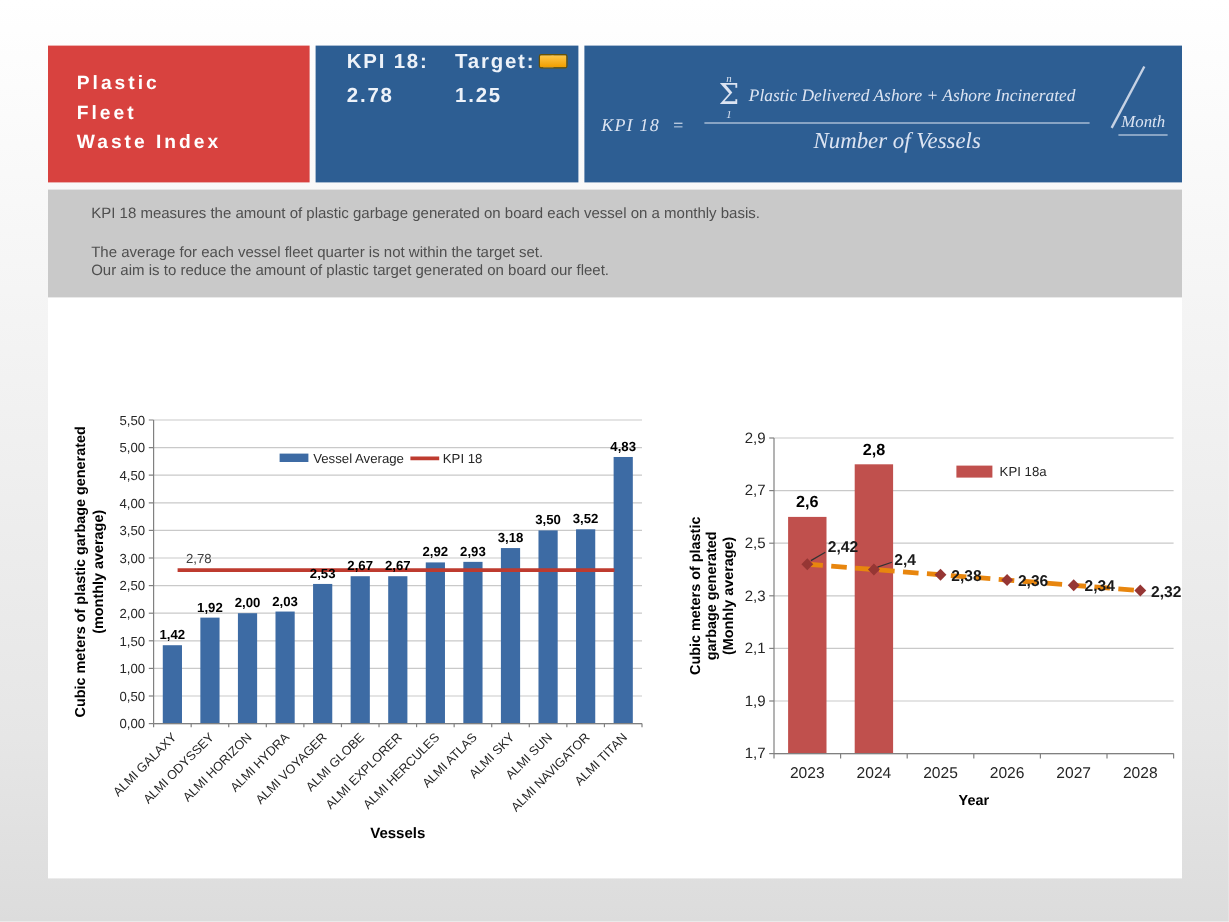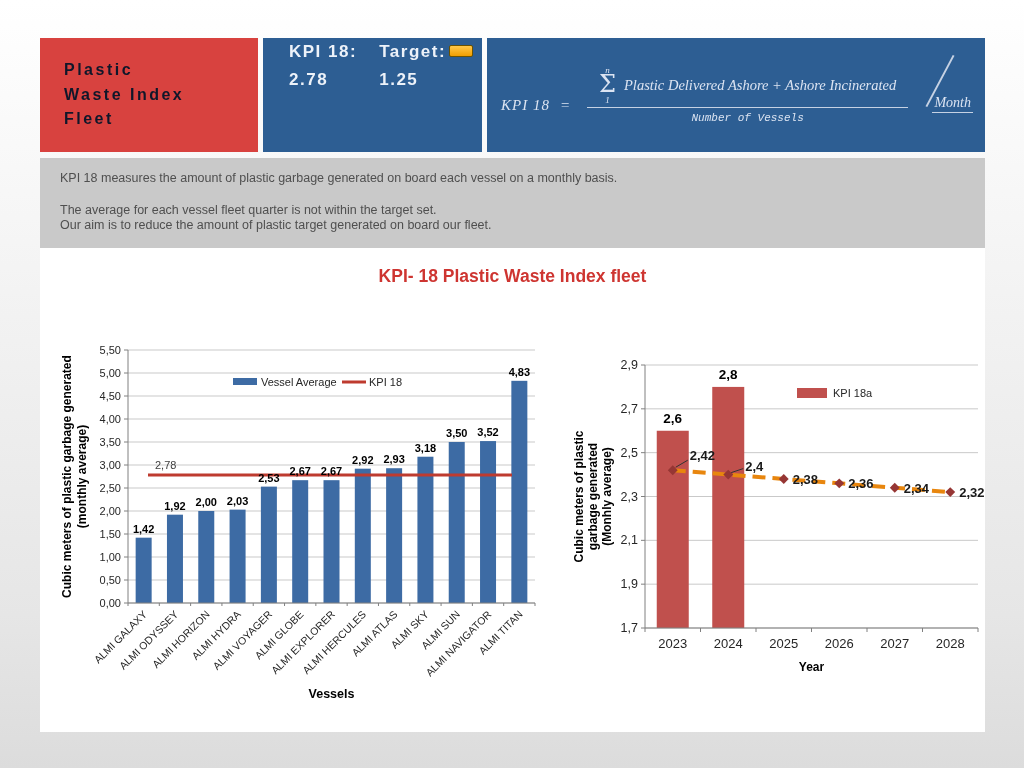--- a/index.html
+++ b/index.html
@@ -10,21 +10,21 @@
     overflow:hidden;
   }
   .page {
     position:relative; width:1024px; height:768px;
     background:linear-gradient(180deg,#ffffff 0%,#f7f7f7 25%,#e6e6e6 80%,#dcdcdc 100%);
     overflow:hidden;
   }
   
   .header-row { position:absolute; left:40px; top:38px; width:945px; height:114px; display:flex; gap:5px; }
   .card-red {
-    width:218px; background:#D8423F; color:#0f172a;
+    width:218px; background:#D8423F; color:#ffffff;
     display:flex; flex-direction:column; justify-content:center; padding-left:24px;
   }
   .card-red .line { font-weight:bold; font-size:16px; letter-spacing:2.5px; line-height:1.55; }
   .card-kpi {
     width:219px; background:#2D5E93; color:#EDF2F9; position:relative;
     display:flex; flex-direction:row; justify-content:center; padding-left:26px;
   }
   .card-kpi .line { font-weight:bold; font-size:17px; letter-spacing:1.5px; line-height:1.65; }
   .min-icon {
     position:absolute; top:7px; right:9px; width:24px; height:12px;
@@ -37,27 +37,27 @@
   }
   .f-wrap { position:absolute; left:14px; top:0; height:100%; display:flex; align-items:center; }
   .f-lhs { font-size:15px; letter-spacing:1px; margin-right:16px; transform:translateY(10px); white-space:nowrap; }
   .f-lhs .eq { margin-left:10px; }
   .f-frac { display:inline-flex; flex-direction:column; align-items:center; }
   .f-num { display:flex; align-items:center; gap:8px; font-size:14.5px; padding:0 12px 3px 12px; white-space:nowrap; }
   .f-sum { display:inline-flex; flex-direction:column; align-items:center; line-height:0.9; }
   .f-sum .up { font-size:9px; }
   .f-sum .sig { font-size:24px; font-style:normal; font-family:"DejaVu Serif","Liberation Serif",serif; }
   .f-sum .lo { font-size:9px; }
-  .f-den { border-top:1.5px solid #C6D2E4; align-self:stretch; text-align:center; padding-top:4px; font-size:11px;font-family:Liberation Mono, monospace; }
+  .f-den { border-top:1.5px solid #C6D2E4; align-self:stretch; text-align:center; padding-top:4px; font-size:19px; }
   .f-slash { position:absolute; right:44px; top:14px; width:2px; height:58px; background:#C6D2E4; transform:rotate(28deg); }
   .f-month { position:absolute; right:12px; top:57px; font-size:14px; border-bottom:1.5px solid #C6D2E4; padding:0 2px 1px 2px;margin-left:16px; }
   
   .description {
     position:absolute; left:40px; top:158px; width:945px; height:90px;
-    background:#C9C9C9; color:#4F4F4F; font-size:12.5px; padding:13px 20px;
+    background:#C9C9C9; color:#4F4F4F; font-size:12.5px; padding:13px 36px;
   }
   .description p { margin:0; line-height:1.25; }
   .description .spacer { height:16px; }
   
   .content { position:absolute; left:40px; top:248px; width:945px; height:484px; background:#ffffff; }
   .main-title {
     position:absolute; left:0; top:18px; width:100%; text-align:center;
     color:#CE3531; font-size:17.5px; font-weight:bold; margin:0;
   }
   #chart-left  { position:absolute; left:15px;  top:80px; width:500px; height:395px; }
@@ -65,22 +65,22 @@
   svg text { font-family:"Liberation Sans","DejaVu Sans",sans-serif; }
 </style>
 </head>
 <body>
 
 <div class="page">
 
   <div class="header-row">
     <div class="card-red">
       <div class="line">Plastic</div>
+      <div class="line">Fleet</div>
       <div class="line">Waste Index</div>
-      <div class="line">Fleet</div>
     </div>
     <div class="card-kpi">
       <div class="min-icon"></div>
       <div class="line">KPI 18: 2.78</div>
       <div class="line">Target: ≤ 1.25</div>
     </div>
     <div class="card-formula">
       <div class="f-wrap">
         <span class="f-lhs"><span>KPI 18</span><span class="eq">=</span></span>
         <span class="f-frac">
@@ -101,21 +101,20 @@
   </div>
 
   <div class="description">
     <p>KPI 18 measures the amount of plastic garbage generated on board each vessel on a monthly basis.</p>
     <div class="spacer"></div>
     <p>The average for each vessel fleet quarter is not within the target set.</p>
     <p>Our aim is to reduce the amount of plastic target generated on board our fleet.</p>
   </div>
 
   <div class="content">
-    <h2 class="main-title">KPI- 18 Plastic Waste Index fleet</h2>
     <div id="chart-left"><svg width="500" height="395" viewBox="0 0 500 395">
           <line x1="73" x2="480" y1="275" y2="275" stroke="#C9C9C9" stroke-width="1"></line>
           <line x1="69" x2="73" y1="275" y2="275" stroke="#808080"></line>
           <text x="66" y="279" font-size="11" fill="#262626" text-anchor="end">0,00</text>
           <line x1="73" x2="480" y1="252" y2="252" stroke="#C9C9C9" stroke-width="1"></line>
           <line x1="69" x2="73" y1="252" y2="252" stroke="#808080"></line>
           <text x="66" y="256" font-size="11" fill="#262626" text-anchor="end">0,50</text>
           <line x1="73" x2="480" y1="229" y2="229" stroke="#C9C9C9" stroke-width="1"></line>
           <line x1="69" x2="73" y1="229" y2="229" stroke="#808080"></line>
           <text x="66" y="233" font-size="11" fill="#262626" text-anchor="end">1,00</text>

